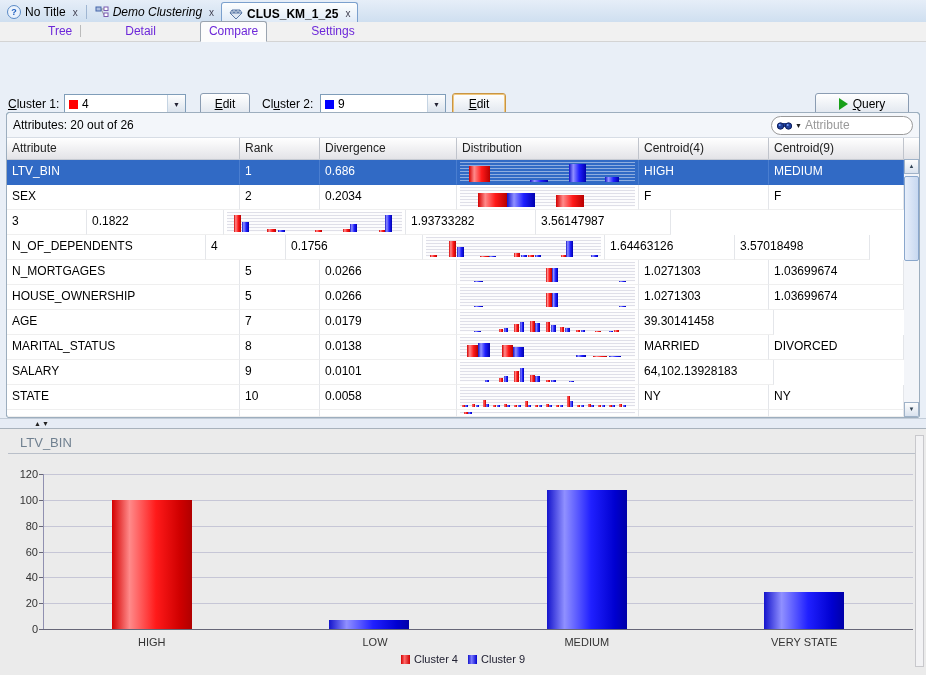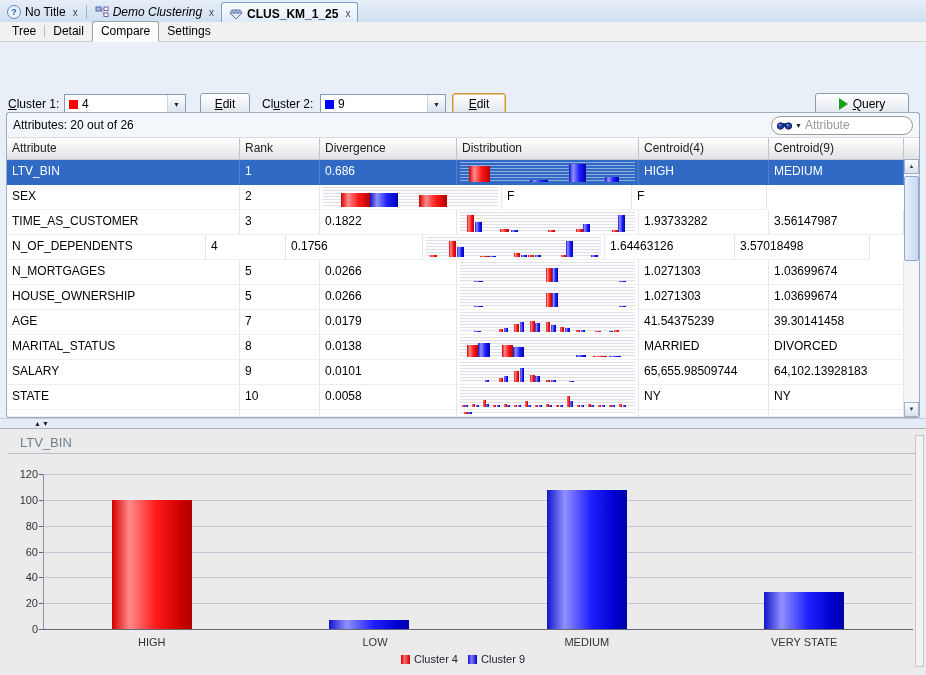--- a/index.html
+++ b/index.html
@@ -18,21 +18,21 @@
   .doctab.active{background:linear-gradient(#fdfefe,#dcE8f6);border:1px solid #7ba0cd;border-bottom:none;
     border-radius:3px 3px 0 0;height:21px;margin-bottom:-2px;}
   .dtclose{color:#445;font-size:10px;margin-left:3px;cursor:pointer;}
   .dtsep{width:1px;height:14px;background:#9fb6d2;margin:0 1px 3px 1px;}
   .ic-help{display:inline-block;width:12px;height:12px;border-radius:50%;background:#eaf2fc;
     border:1px solid #5a8ac6;color:#2060c0;font-size:9px;font-weight:bold;text-align:center;line-height:12px;}
 
   
   #subtabbar{position:absolute;left:0;top:22px;width:926px;height:20px;background:#f1f1f1;
     border-bottom:1px solid #d4d4d4;display:flex;align-items:flex-end;padding-left:4px;box-sizing:border-box;}
-  .subtab{padding:2px 8px 3px;color:#000000;cursor:default;}
+  .subtab{padding:2px 8px 3px;color:#6d28d9;cursor:default;margin-left:36px;}
   .subtab.active{background:#fcfcfc;border:1px solid #9aa4b0;border-bottom:1px solid #fcfcfc;
     border-radius:3px 3px 0 0;margin-bottom:-1px;}
   .stsep{width:1px;height:12px;background:#bbb;margin-bottom:4px;}
 
   
   #toolbar{position:absolute;left:0;top:42px;width:926px;height:70px;background:#e9eff7;}
   .tb-label{position:absolute;white-space:nowrap;}
   .combo{position:absolute;display:flex;align-items:center;background:#fff;
     border:1px solid #7f9db9;height:20px;box-sizing:border-box;cursor:default;}
   .combo .swatch{width:9px;height:9px;margin:0 4px;flex:none;}
@@ -226,32 +226,32 @@
               <div class="mbar b" style="left: 62%; width: 10%; height: 88%;"></div>
               <div class="mbar b" style="left: 83%; width: 8%; height: 25%;"></div>
             </div>
           </div>
           <div class="tcell" style="width: 130px;">HIGH</div>
           <div class="tcell" style="width: 135px;">MEDIUM</div>
         </div>
         <div class="trow">
           <div class="tcell" style="width: 233px;">SEX</div>
           <div class="tcell" style="width: 80px;">2</div>
+          <div class="tcell" style="width: 137px;">0.2034</div>
           <div class="tcell dist" style="width: 182px;">
             <div class="dist-chart">
               <div class="mbar r" style="left: 10%; width: 17%; height: 72%;"></div>
               <div class="mbar b" style="left: 27%; width: 16%; height: 72%;"></div>
               <div class="mbar r" style="left: 55%; width: 16%; height: 60%;"></div>
             </div>
           </div>
           <div class="tcell" style="width: 130px;">F</div>
           <div class="tcell" style="width: 135px;">F</div>
         </div>
         <div class="trow">
-          <div class="tcell" style="width: 233px;">TIME_AS_CUSTOMER</div>
           <div class="tcell" style="width: 80px;">3</div>
           <div class="tcell" style="width: 137px;">0.1822</div>
           <div class="tcell dist" style="width: 182px;">
             <div class="dist-chart">
               <div class="mbar r" style="left: 4%; width: 4%; height: 85%;"></div>
               <div class="mbar b" style="left: 8.5%; width: 4%; height: 50%;"></div>
               <div class="mbar r" style="left: 23%; width: 5%; height: 16%;"></div>
               <div class="mbar b" style="left: 29%; width: 4%; height: 8%;"></div>
               <div class="mbar r" style="left: 50%; width: 4%; height: 12%;"></div>
               <div class="mbar r" style="left: 66%; width: 4%; height: 14%;"></div>
@@ -333,21 +333,20 @@
               <div class="mbar b" style="left: 52%; width: 2.7%; height: 35%;"></div>
               <div class="mbar r" style="left: 57%; width: 2.7%; height: 25%;"></div>
               <div class="mbar b" style="left: 60%; width: 2.7%; height: 18%;"></div>
               <div class="mbar r" style="left: 66%; width: 2.7%; height: 10%;"></div>
               <div class="mbar b" style="left: 69%; width: 2.7%; height: 10%;"></div>
               <div class="mbar r" style="left: 77%; width: 3.5%; height: 5%;"></div>
               <div class="mbar b" style="left: 85%; width: 2.7%; height: 4%;"></div>
               <div class="mbar r" style="left: 88%; width: 2.7%; height: 8%;"></div>
             </div>
           </div>
-          <div class="tcell" style="width: 130px;">41.54375239</div>
           <div class="tcell" style="width: 135px;">39.30141458</div>
         </div>
         <div class="trow">
           <div class="tcell" style="width: 233px;">MARITAL_STATUS</div>
           <div class="tcell" style="width: 80px;">8</div>
           <div class="tcell" style="width: 137px;">0.0138</div>
           <div class="tcell dist" style="width: 182px;">
             <div class="dist-chart">
               <div class="mbar r" style="left: 4%; width: 6%; height: 62%;"></div>
               <div class="mbar b" style="left: 10.5%; width: 6.5%; height: 70%;"></div>
@@ -372,21 +371,20 @@
               <div class="mbar b" style="left: 25%; width: 2.7%; height: 28%;"></div>
               <div class="mbar r" style="left: 31%; width: 2.7%; height: 55%;"></div>
               <div class="mbar b" style="left: 34%; width: 2.7%; height: 68%;"></div>
               <div class="mbar r" style="left: 40%; width: 2.7%; height: 35%;"></div>
               <div class="mbar b" style="left: 43%; width: 2.7%; height: 28%;"></div>
               <div class="mbar r" style="left: 49%; width: 2.7%; height: 10%;"></div>
               <div class="mbar b" style="left: 52%; width: 2.7%; height: 8%;"></div>
               <div class="mbar b" style="left: 62%; width: 3%; height: 6%;"></div>
             </div>
           </div>
-          <div class="tcell" style="width: 130px;">65,655.98509744</div>
           <div class="tcell" style="width: 135px;">64,102.13928183</div>
         </div>
         <div class="trow">
           <div class="tcell" style="width: 233px;">STATE</div>
           <div class="tcell" style="width: 80px;">10</div>
           <div class="tcell" style="width: 137px;">0.0058</div>
           <div class="tcell dist" style="width: 182px;">
             <div class="dist-chart">
               <div class="mbar r" style="left: 1%; width: 1.8%; height: 12%;"></div>
               <div class="mbar b" style="left: 3%; width: 1.8%; height: 10%;"></div>

